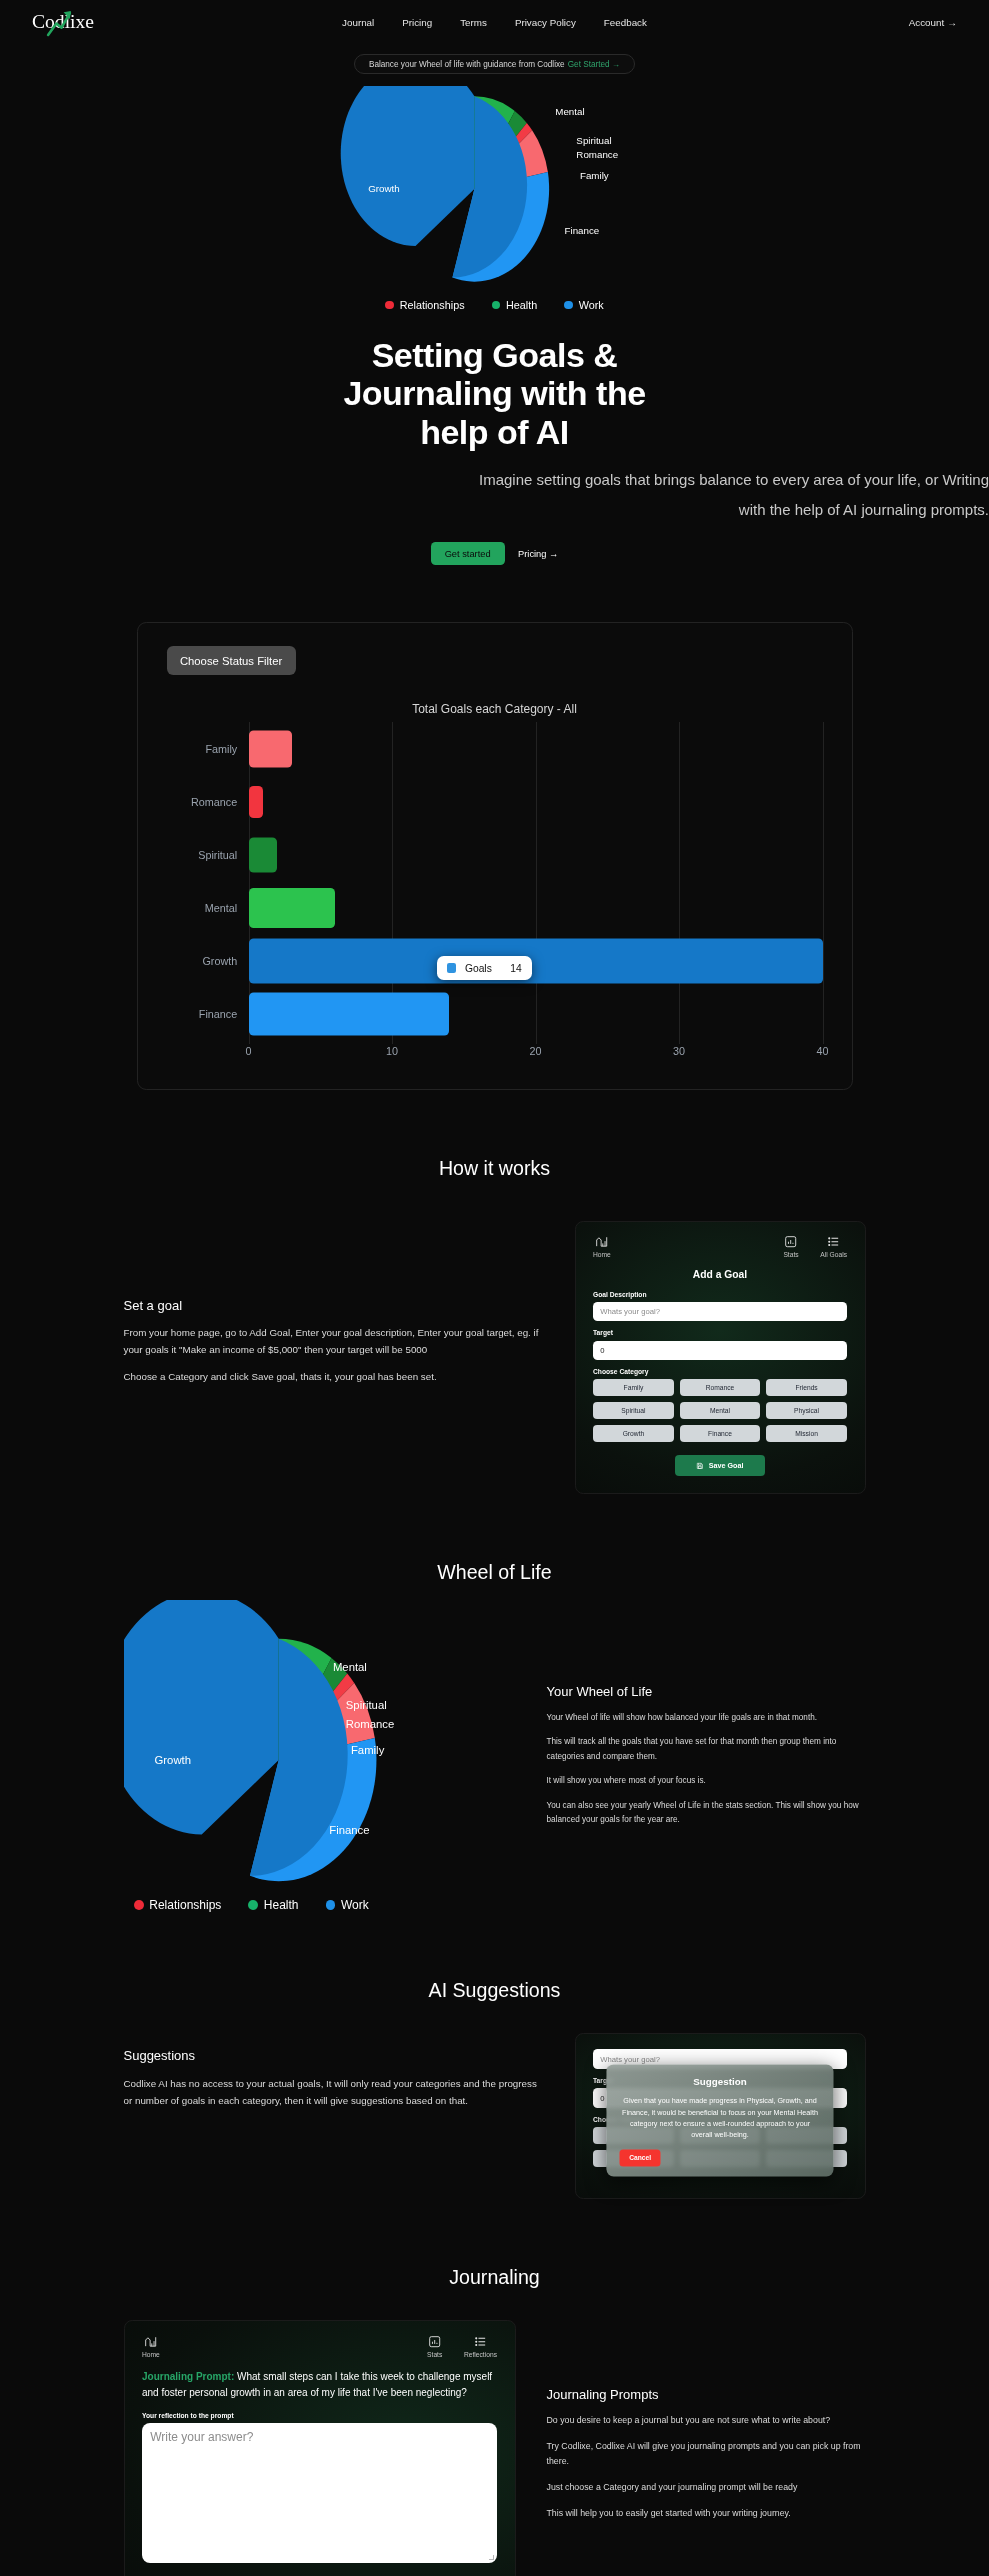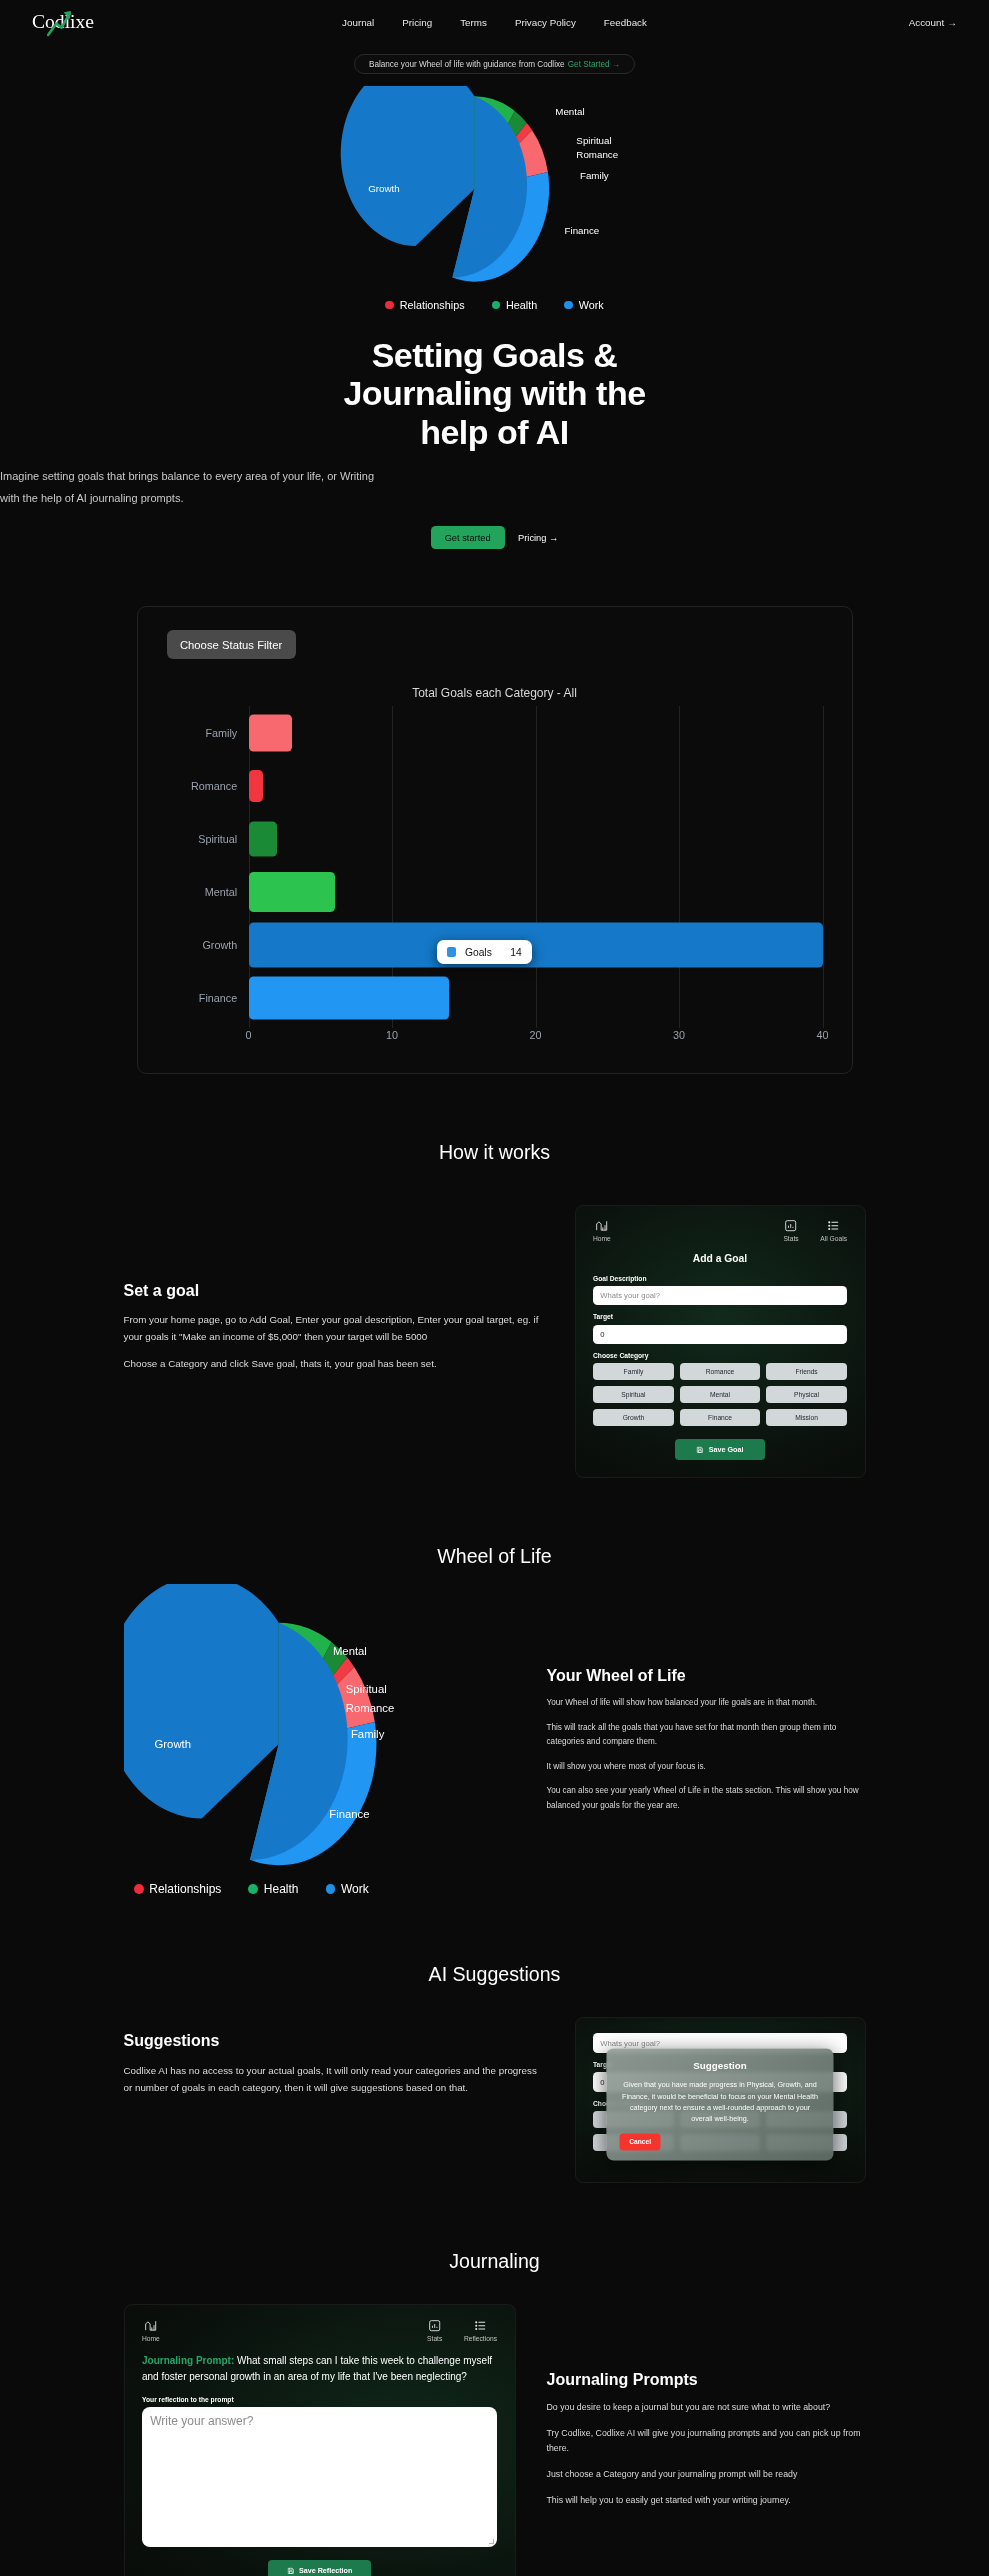--- a/index.html
+++ b/index.html
@@ -86,23 +86,23 @@
 
   h1.hero-title {
     text-align: center;
     font-size: 34px;
     line-height: 1.13;
     font-weight: 700;
     margin-top: 25px;
     letter-spacing: -0.5px;
   }
   .hero-sub {
-    text-align: left;
+    text-align: right;
     margin-top: 13.4px;
-    font-size: 11px;
+    font-size: 15px;
     color: #c9c9c9;
     line-height: 2.0;
   }
   .hero-btns {
     display: flex;
     justify-content: center;
     align-items: center;
     gap: 13.4px;
     margin-top: 17.5px;
   }
@@ -215,22 +215,22 @@
     margin-top: 67px;
   }
   .two-col {
     display: flex;
     gap: 31px;
     margin: 41px auto 0;
     width: 742px;
     align-items: flex-start;
   }
   .col-text h3 {
-    font-size: 16px;
-    font-weight: 700;
+    font-size: 13px;
+    font-weight: 400;
     margin-bottom: 11.3px;
   }
   .col-text p {
     font-size: 9.8px;
     line-height: 1.75;
     color: #dcdcdc;
     margin-bottom: 10.3px;
   }
 
   

